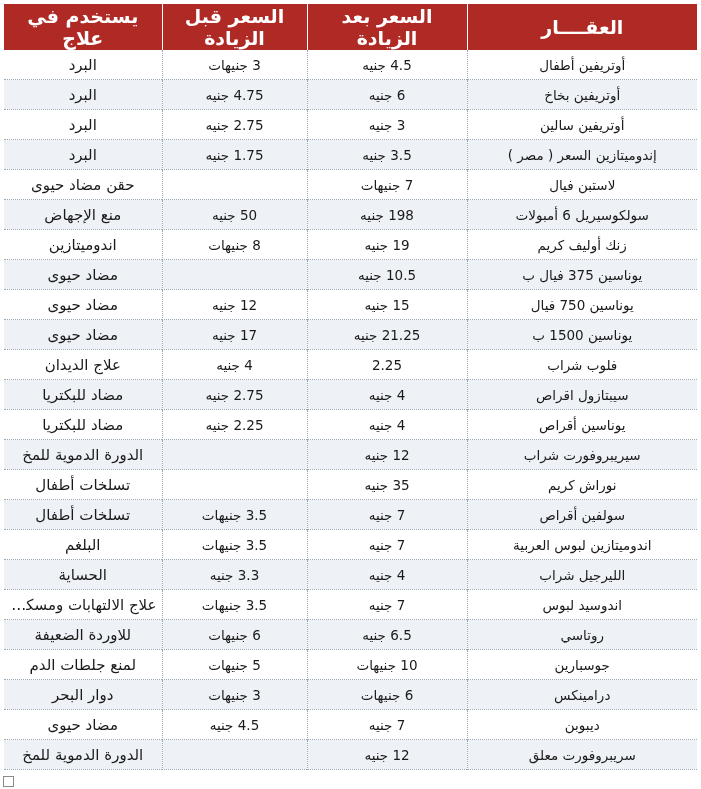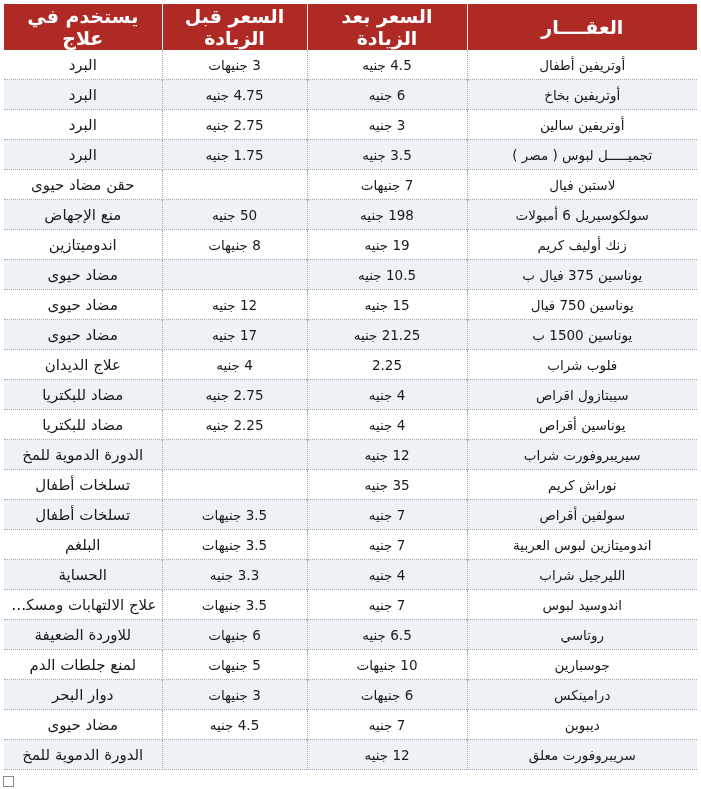--- a/index.html
+++ b/index.html
@@ -113,21 +113,21 @@
           <td class="before">4.75 جنيه</td>
           <td class="use">البرد</td>
         </tr>
         <tr>
           <td class="drug">أوتريفين سالين</td>
           <td class="after">3 جنيه</td>
           <td class="before">2.75 جنيه</td>
           <td class="use">البرد</td>
         </tr>
         <tr>
-          <td class="drug">تجميـــــل لبوس ( مصر )</td>
+          <td class="drug">إندوميتازين السعر ( مصر )</td>
           <td class="after">3.5 جنيه</td>
           <td class="before">1.75 جنيه</td>
           <td class="use">البرد</td>
         </tr>
         <tr>
           <td class="drug">لاستبن فيال</td>
           <td class="after">7 جنيهات</td>
           <td class="before"></td>
           <td class="use">حقن مضاد حيوى</td>
         </tr>

